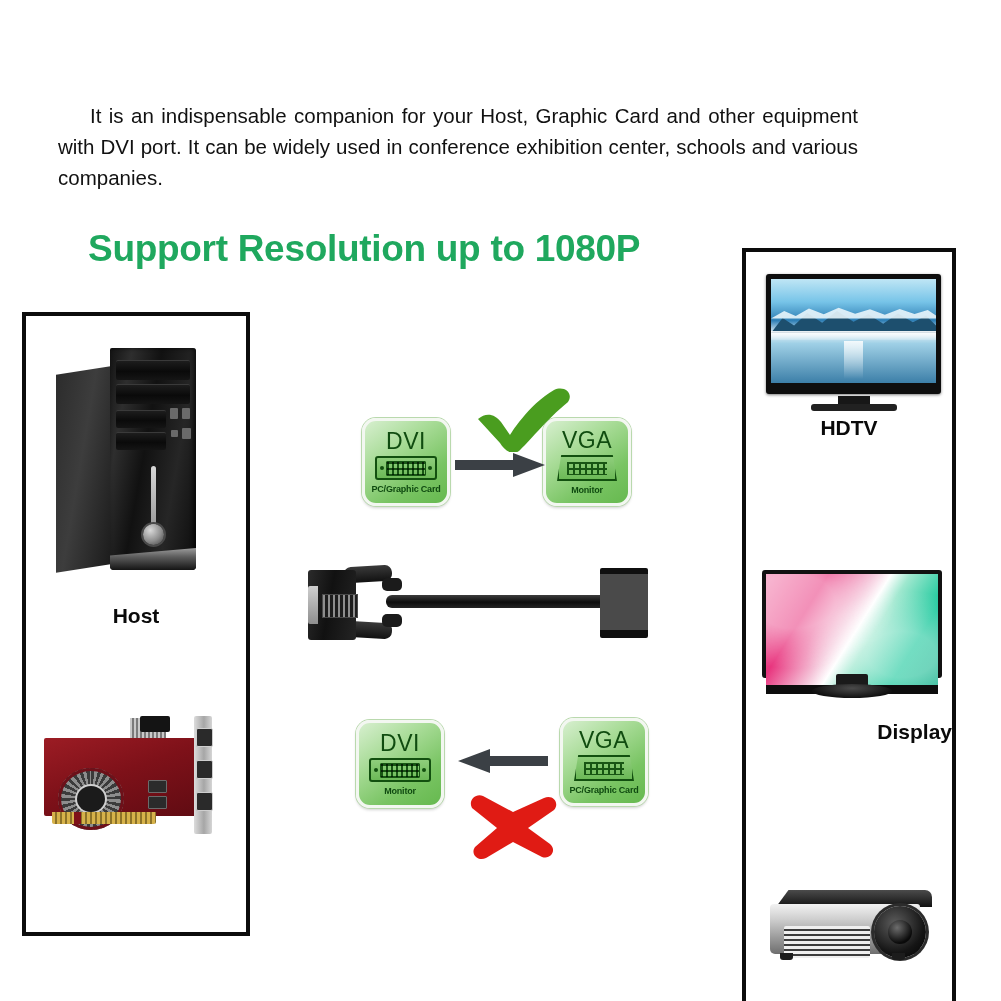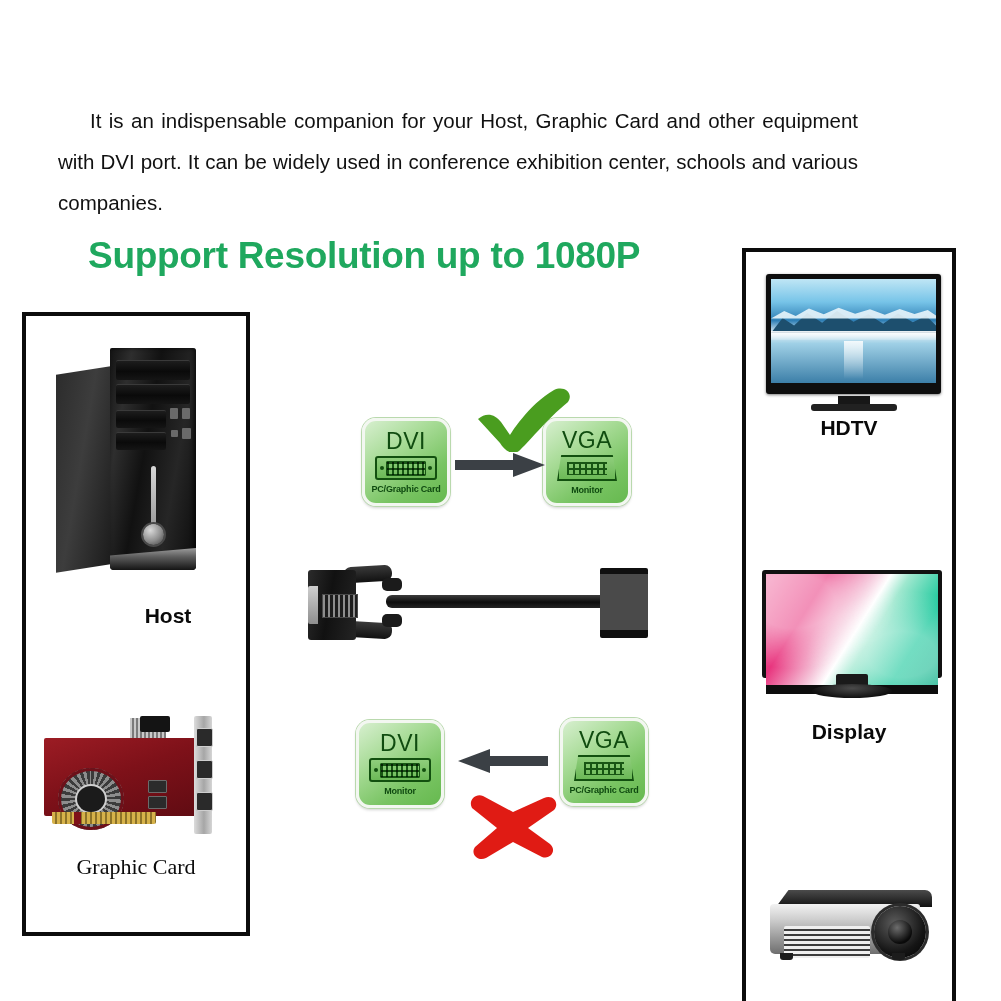--- a/index.html
+++ b/index.html
@@ -17,30 +17,29 @@
   
   .headline {
     position: absolute; left: 0; top: 24px; width: 1001px;
     text-align: center;
     font-size: 28px; font-weight: bold;
     color: #1e9a5c; letter-spacing: -0.2px;
     white-space: nowrap;
   }
   .paragraph {
     position: absolute; left: 58px; top: 100px; width: 800px;
-    font-size: 20.5px; line-height: 41px; color: #111;
+    font-size: 20.5px; line-height: 31px; color: #111;
     text-align: justify; text-indent: 32px;
     font-family: "Liberation Sans", sans-serif;
   }
   .subhead {
     position: absolute; left: 88px; top: 228px;
     font-size: 37px; font-weight: bold;
     color: #1fa85e; letter-spacing: -0.3px;
     white-space: nowrap;
-    margin-top: 7px;
   }
 
   
   .panel {
     position: absolute;
     border: 4px solid #0c0c0c;
     background: #fff;
     box-sizing: border-box;
   }
   .panel-left  { left: 22px;  top: 312px; width: 228px; height: 624px; }
@@ -391,39 +390,38 @@
           <i class="tb1"></i>
             <i class="tb2"></i>
             <i class="tb3"></i>
             <i class="tb4"></i>
         </div>
         <div class="tower-strip"></div>
         <div class="tower-power"></div>
       </div>
       <div class="tower-base"></div>
     </div>
-    <div class="cell-label" style="top:288px;padding-left:32px;">Host</div>
+    <div class="cell-label" style="top:288px;">Host</div>
 
     <div class="gcard" style="left:18px; top:400px;">
       <div class="gcard-heat"></div>
       <div class="gcard-cap"></div>
       <div class="gcard-pcb">
         <div class="gcard-fan"></div>
         <div class="gcard-hub"></div>
         <div class="gcard-chip gc-c1"></div>
         <div class="gcard-chip gc-c2"></div>
       </div>
       <div class="gcard-pcie"></div>
       <div class="gcard-notch"></div>
       <div class="gcard-bracket"></div>
       <div class="gcard-port gp1"></div>
       <div class="gcard-port gp2"></div>
       <div class="gcard-port gp3"></div>
     </div>
-    <div class="cell-label serif" style="top:538px;">Graphic Card</div>
   </div>
 
   <div class="panel panel-right">
 
     <div class="hdtv" style="left:20px; top:22px;">
       <div class="hdtv-bezel"></div>
       <div class="hdtv-screen">
         <div class="hdtv-peaks"></div>
         <div class="hdtv-snow"></div>
         <div class="hdtv-mist"></div>
@@ -436,21 +434,21 @@
 
     <div class="display" style="left:16px; top:318px;">
       <div class="disp-bezel"></div>
       <div class="disp-screen">
         <div class="disp-swirl"></div>
       </div>
       <div class="disp-chin"></div>
       <div class="disp-neck"></div>
       <div class="disp-base"></div>
     </div>
-    <div class="cell-label" style="top:468px;">Display</div>
+    <div class="cell-label" style="top:468px;text-align:right;">Display</div>
 
     <div class="projector" style="left:24px; top:638px;">
       <div class="proj-top"></div>
       <div class="proj-body">
         <div class="proj-vents"></div>
         <div class="proj-led"></div>
       </div>
       <div class="proj-lens-ring"></div>
       <div class="proj-lens-in"></div>
       <div class="proj-foot pf-l"></div>

